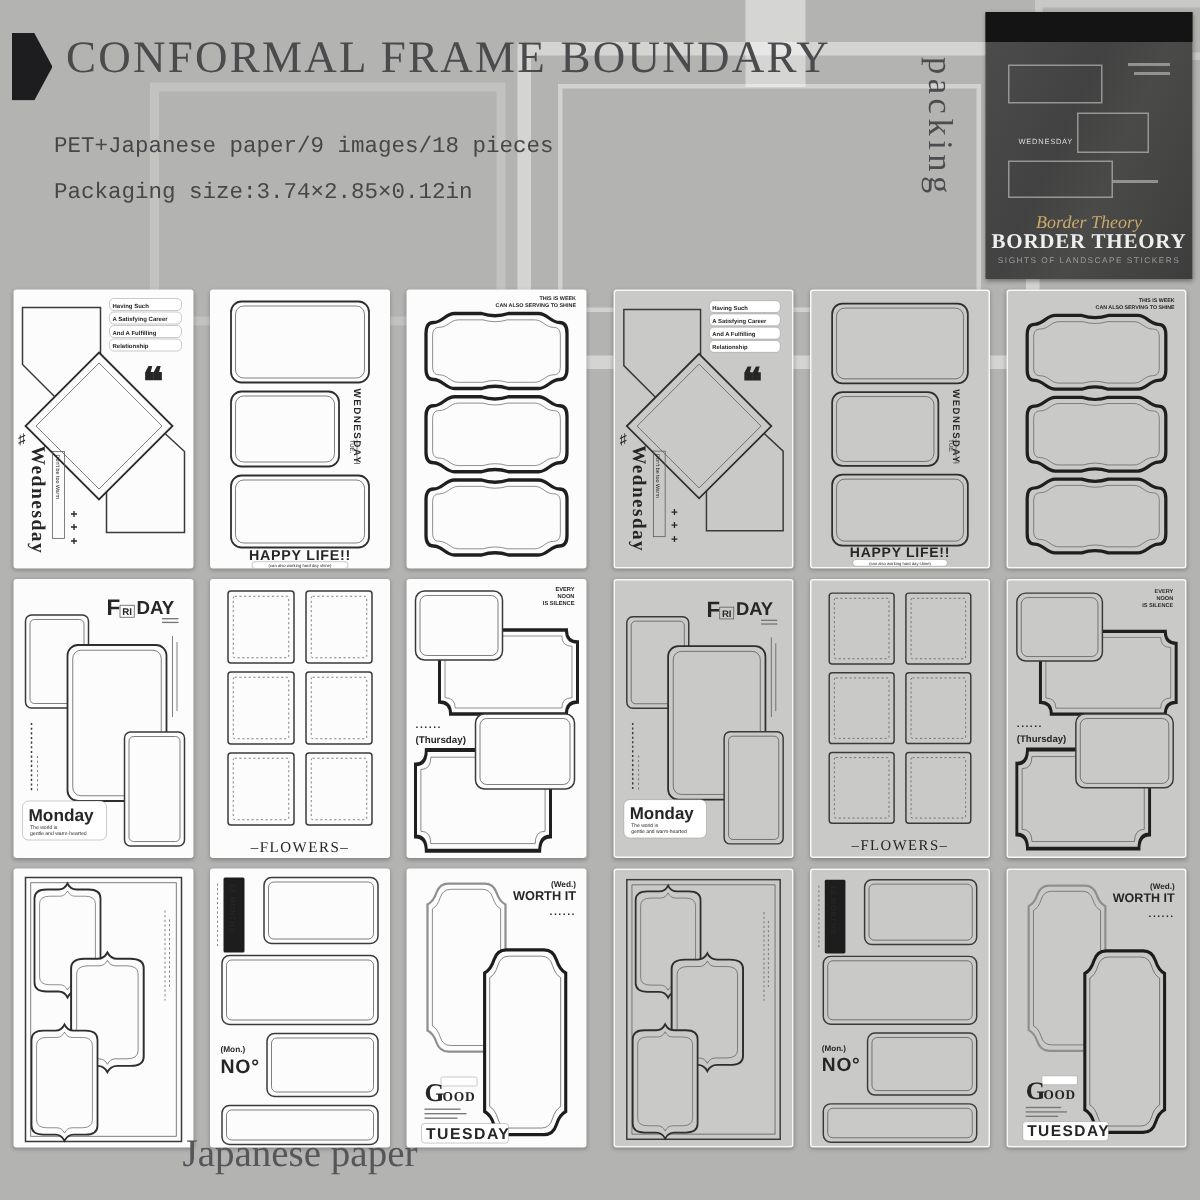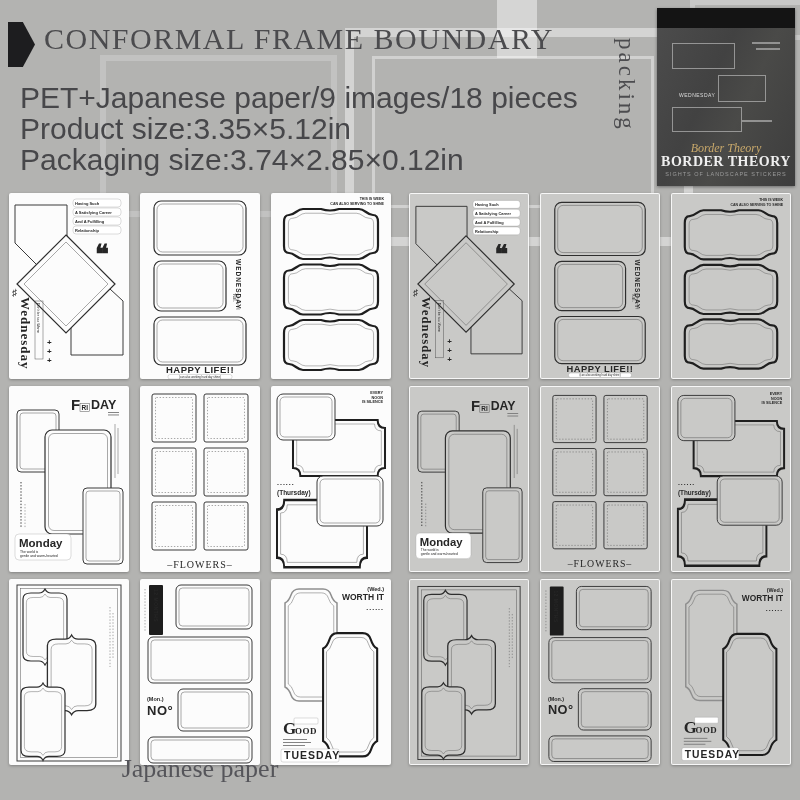--- a/index.html
+++ b/index.html
@@ -13,22 +13,22 @@
   #bgf3{left:100px;top:55px;width:225px;height:150px;border:6px solid rgba(250,250,250,.22);}
   #bgf4{left:497px;top:0;width:40px;height:58px;background:rgba(255,255,255,.45);}
   #bgf5{left:690px;top:0;width:105px;height:30px;border:5px solid rgba(240,240,240,.35);}
 
   .hdr-arrow{position:absolute;left:8px;top:22px;width:27px;height:45px;background:#1d1d1f;
     clip-path:polygon(0 0,55% 0,100% 50%,55% 100%,0 100%);}
   .title{position:absolute;left:44px;top:22px;font-family:"Liberation Serif",serif;
     font-size:30px;letter-spacing:1.5px;color:#4b4b4e;white-space:nowrap;}
   .packing{position:absolute;left:613px;top:38px;writing-mode:vertical-rl;
     font-family:"Liberation Serif",serif;font-size:23px;color:#4c4c4f;letter-spacing:3px;}
-  .specs{position:absolute;left:20px;top:82px;font-family:Liberation Sans, sans-serif;
-    font-size:30px;color:#47474a;line-height:31px;white-space:nowrap;}
+  .specs{position:absolute;left:36px;top:82px;font-family:Liberation Mono, monospace;
+    font-size:15px;color:#47474a;line-height:31px;white-space:nowrap;}
 
   
   .package{position:absolute;left:657px;top:8px;width:138px;height:178px;background:
     linear-gradient(115deg,#4d4d4d 0%,#424242 40%,#4a4a48 60%,#3d3d3d 100%);
     box-shadow:0 1px 3px rgba(0,0,0,.4);}
   .pkg-top{position:absolute;left:0;top:0;width:138px;height:20px;background:#141414;}
   .pkg-rect{position:absolute;border:1px solid rgba(215,215,215,.55);}
   .pkg-r1{left:15px;top:35px;width:61px;height:24px;}
   .pkg-r2{left:61px;top:67px;width:46px;height:25px;}
   .pkg-r3{left:15px;top:99px;width:68px;height:23px;}
@@ -86,21 +86,20 @@
 <div class="bgframe" id="bgf1"></div>
 <div class="bgframe" id="bgf2"></div>
 <div class="bgframe" id="bgf4"></div>
 <div class="bgframe" id="bgf5"></div>
 
 <div class="hdr-arrow"></div>
 <div class="title">CONFORMAL FRAME BOUNDARY</div>
 <div class="packing">packing</div>
 <div class="specs">
   <div>PET+Japanese paper/9 images/18 pieces</div>
-  <div>Product size:3.35×5.12in</div>
   <div>Packaging size:3.74×2.85×0.12in</div>
 </div>
 
 <div class="package">
   <div class="pkg-top"></div>
   <div class="pkg-rect pkg-r1"></div>
   <div class="pkg-rect pkg-r2"></div>
   <div class="pkg-rect pkg-r3"></div>
   <div class="pkg-day">WEDNESDAY</div>
   <div class="pkg-mark" style="left:95px;top:34px;width:28px;"></div>

